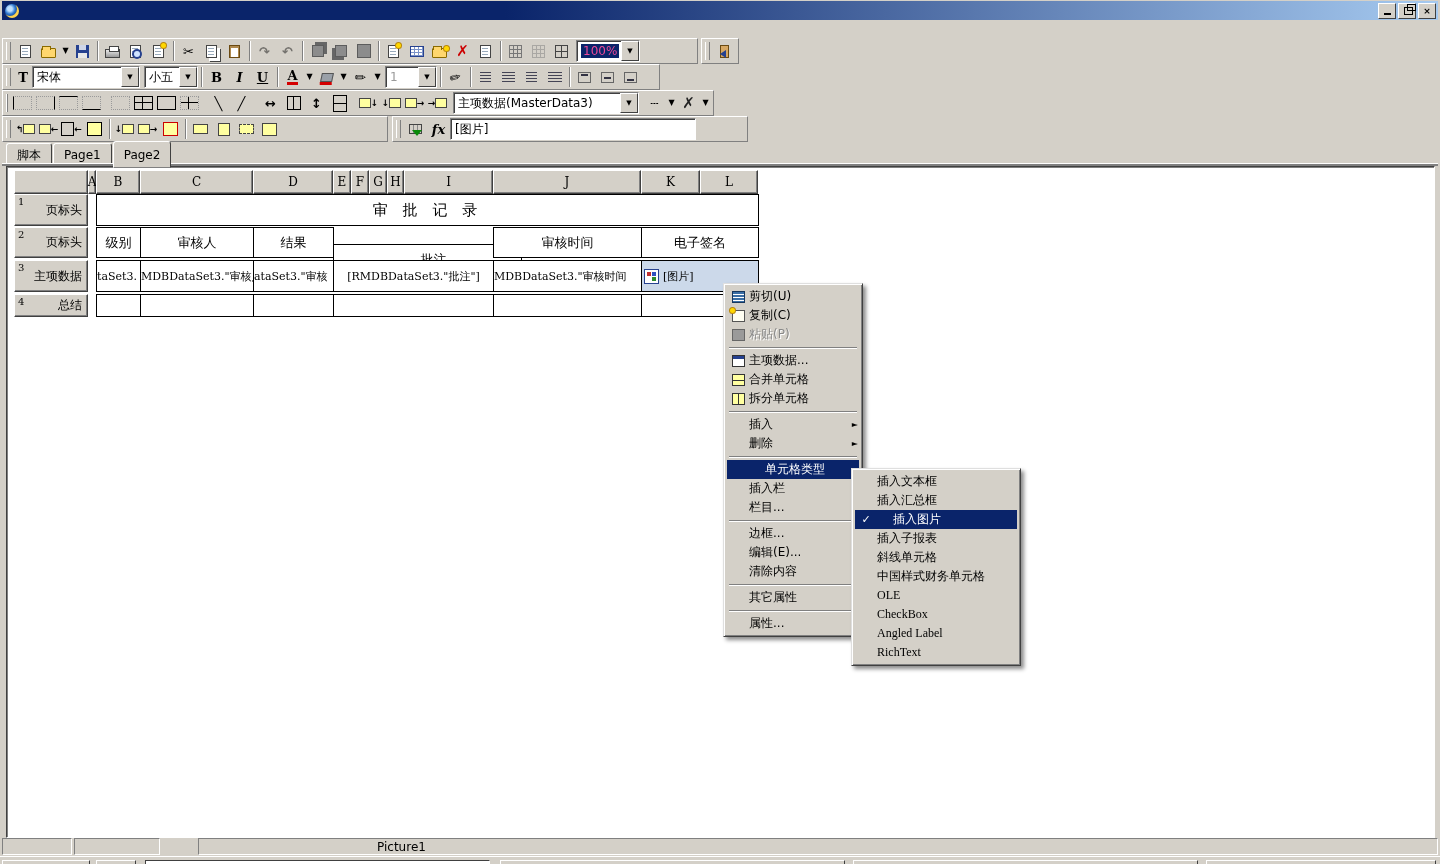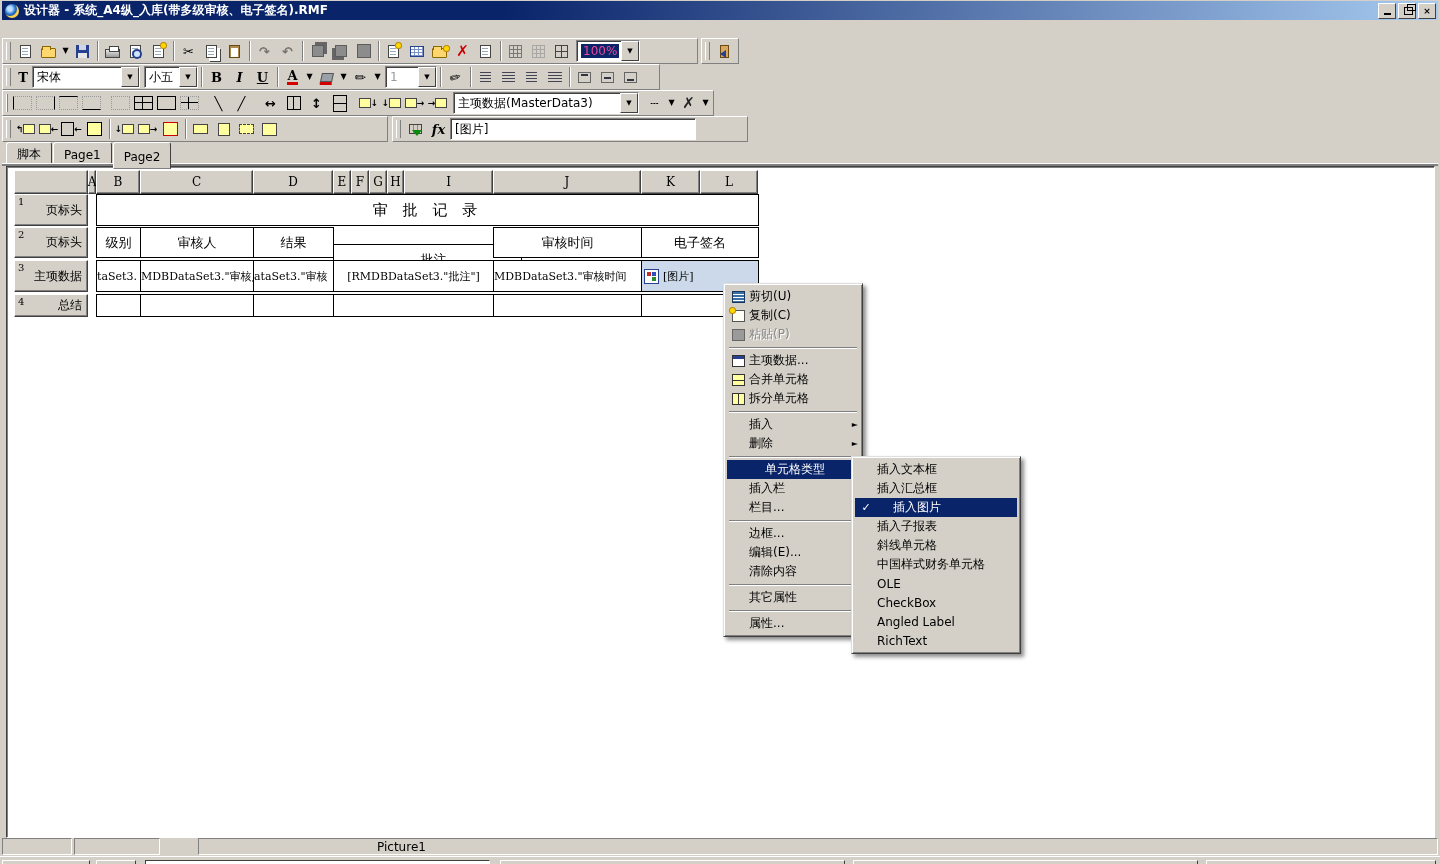--- a/index.html
+++ b/index.html
@@ -88,21 +88,21 @@
   .yc{width:10px;height:8px;background:#ffffa0;border:1px solid #444;display:inline-block;}
   .aTxt{font-size:9px;line-height:1;}
   .ic-fx{font-family:"DejaVu Serif",serif;font-style:italic;font-weight:bold;font-size:13px;}
   .ic-applygrid{width:13px;height:10px;border:1px solid #444;
     background:repeating-linear-gradient(90deg,transparent 0 3px,#888 3px 4px);}
   .ic-applygrid::after{content:"";position:absolute;left:2px;bottom:-8px;border:5px solid transparent;border-top:6px solid #0a8a0a;}
   .ltr{font-family:"DejaVu Serif",serif;font-weight:bold;font-size:13px;line-height:1;}
   .ltr.it{font-style:italic;} .ltr.un{text-decoration:underline;}
   .ltr.fc{border-bottom:3px solid #d40000;padding-bottom:0;}
   
-  .tabbar{position:absolute;left:2px;top:142px;right:2px;height:24px;display:flex;align-items:flex-start;padding-left:4px;}
+  .tabbar{position:absolute;left:2px;top:142px;right:2px;height:24px;display:flex;align-items:center;padding-left:4px;}
   .tab{height:19px;padding:2px 10px 0;background:#d4d0c8;margin-right:1px;
     border:1px solid;border-color:#fff #404040 #d4d0c8 #fff;border-radius:3px 3px 0 0;
     display:flex;align-items:center;}
   .tab.active{height:23px;font-weight:normal;z-index:3;border-bottom-color:#808080;}
   .tabline{position:absolute;left:0;right:0;bottom:0;height:2px;background:#808080;box-shadow:0 -1px 0 #fff;}
   
   .design{position:absolute;left:6px;top:166px;width:1427px;height:670px;background:#fff;
     border:1px solid;border-color:#404040 #fff #fff #404040;box-shadow:inset 1px 1px 0 #808080;}
   .gridlayer{position:absolute;inset:0;}
   .head{position:absolute;background:#d4d0c8;box-sizing:border-box;
@@ -150,21 +150,20 @@
   .tkb.raised{background:#d4d0c8;border:1px solid;border-color:#fff #404040 #404040 #fff;}
   .tkb.pressed{background:#fff;border:1px solid;border-color:#404040 #fff #fff #404040;}
 </style>
 </head>
 <body>
 
 <div class="app">
 
   <div class="titlebar">
     <span class="app-ic"></span>
-    <span>设计器 - 系统_A4纵_入库(带多级审核、电子签名).RMF</span>
     <span class="tb-btns">
       <span class="tb-btn">
           <span class="glyph-min"></span>
         </span>
       <span class="tb-btn">
           <span class="glyph-restore"></span>
         </span>
       <span class="tb-btn">
           <span>×</span>
         </span>
@@ -700,21 +699,21 @@
         <span class="marrow">►</span>
       </div>
       <div class="msep"></div>
       <div class="mi">
         <span class="mgut"></span>
         <span class="mlabel">属性...</span>
         <span class="marrow"></span>
       </div>
     </div>
 
-  <div class="menu" id="ctx-submenu" style="left:851px;top:456px;width:162px;">
+  <div class="menu" id="ctx-submenu" style="left:851px;top:468px;width:162px;font-family:Liberation Serif, serif;">
       <div class="mi">
         <span class="mgut"></span>
         <span class="mlabel">插入文本框</span>
         <span class="marrow"></span>
       </div>
       <div class="mi">
         <span class="mgut"></span>
         <span class="mlabel">插入汇总框</span>
         <span class="marrow"></span>
       </div>

